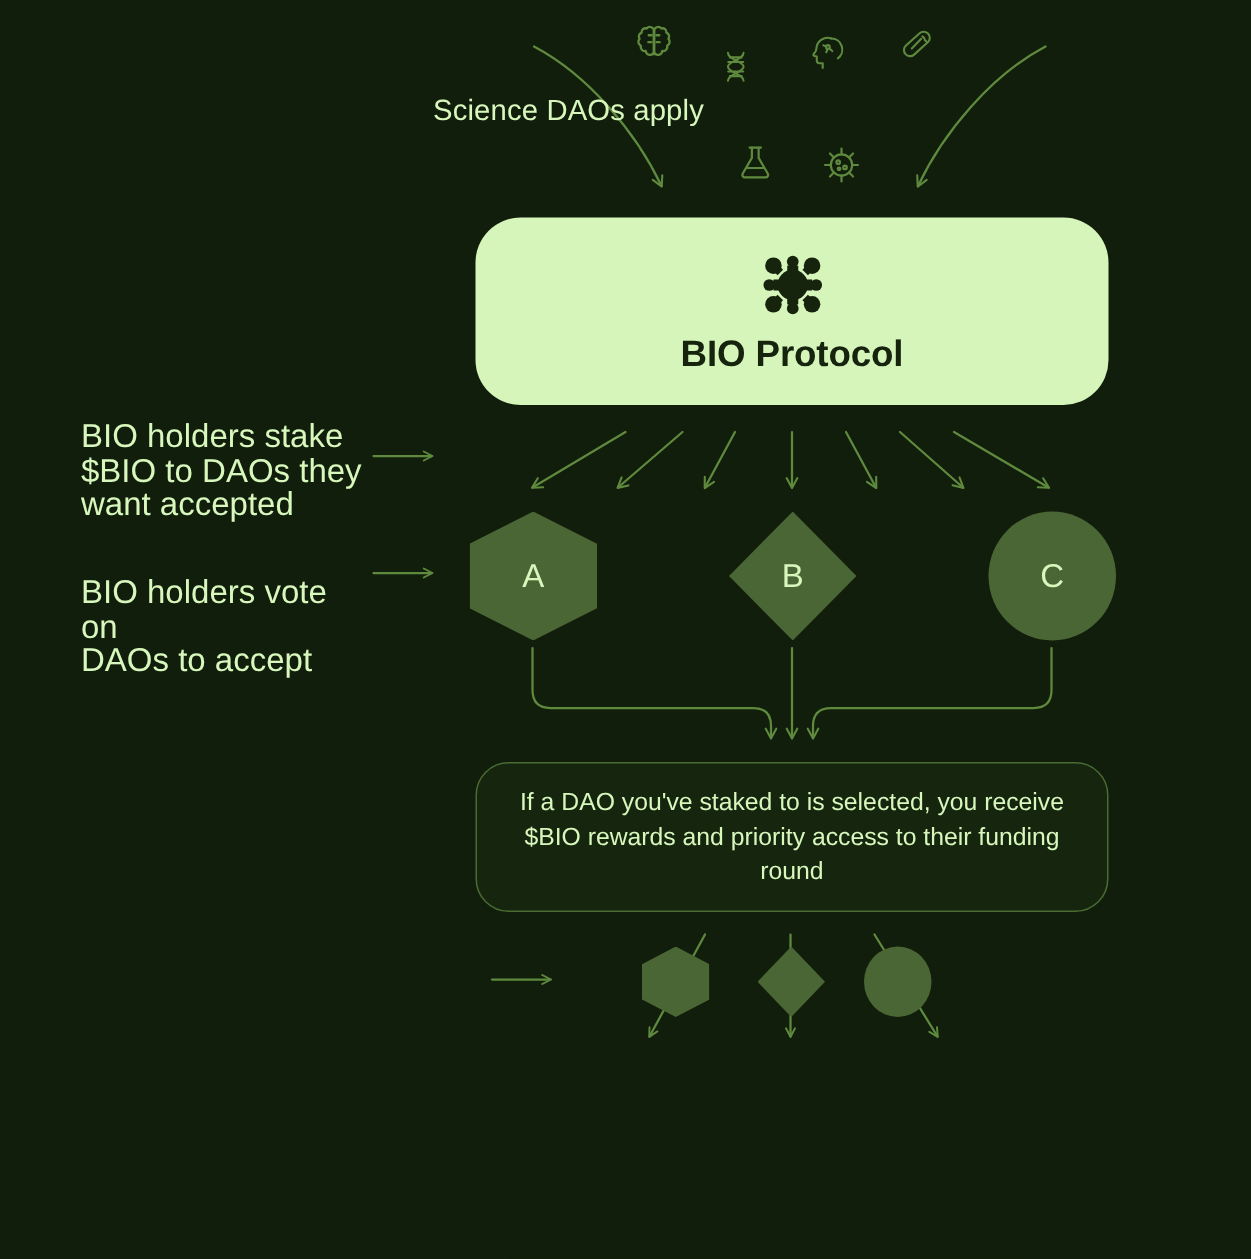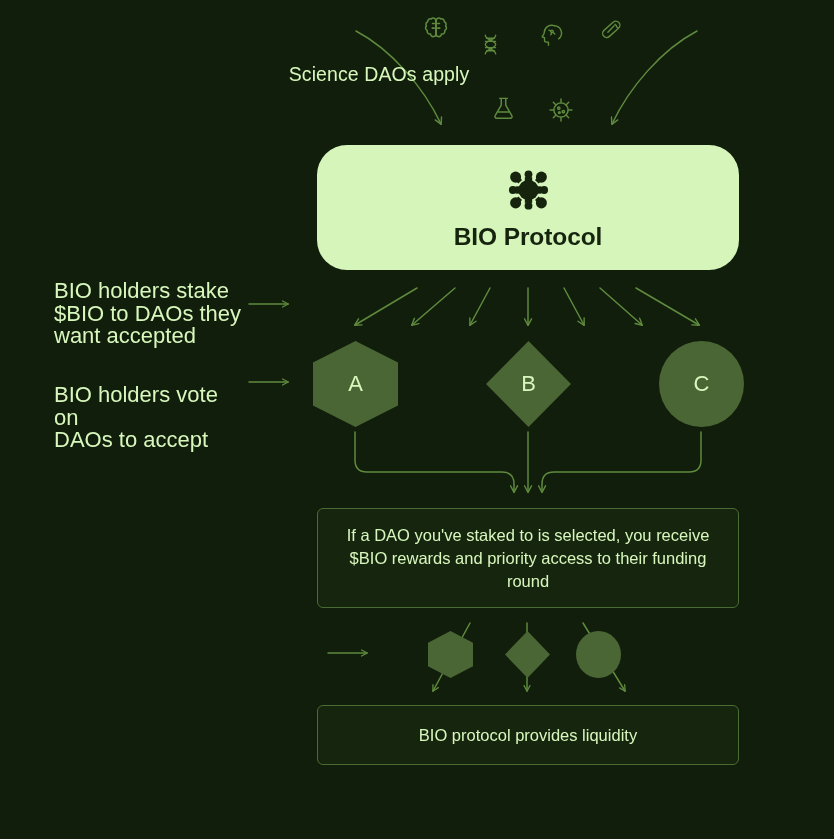--- a/index.html
+++ b/index.html
@@ -102,21 +102,21 @@
     width: 85px; height: 86px;
     border-radius: 50%;
   }
   #dao-b .dao-letter, #dao-a .dao-letter, #dao-c .dao-letter { line-height: 1; }
 
   
   .info-box {
     position: absolute;
     background: #16260e;
     border: 1px solid #4a6b33;
-    border-radius: 6px;
+    border-radius: 22px;
     display: flex;
     align-items: center;
     justify-content: center;
     box-sizing: border-box;
   }
   .info-box-text {
     color: #d8f7bd;
     text-align: center;
     font-size: 16.5px;
     line-height: 23px;
@@ -281,17 +281,14 @@
   </div>
 
   <div class="info-box" id="reward-box">
     <div class="info-box-text">If a DAO you've staked to is selected, you receive $BIO rewards and priority access to their funding round</div>
   </div>
 
   <div id="mini-a" class="mini-shape"></div>
   <div id="mini-b" class="mini-shape"></div>
   <div id="mini-c" class="mini-shape"></div>
 
-  <div class="info-box" id="liquidity-box">
-    <div class="info-box-text">BIO protocol provides liquidity</div>
-  </div>
 
 </div>
 
 </body></html>

